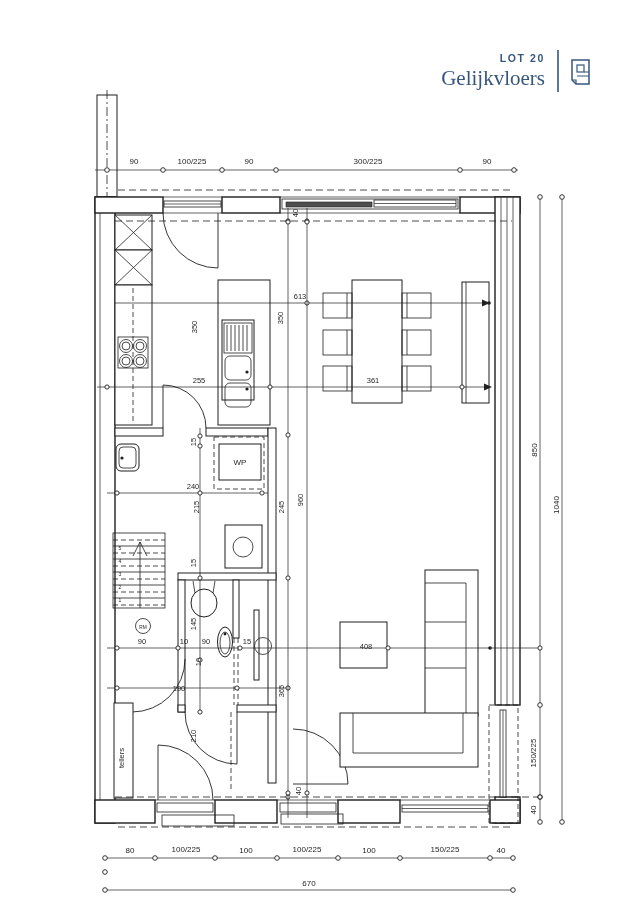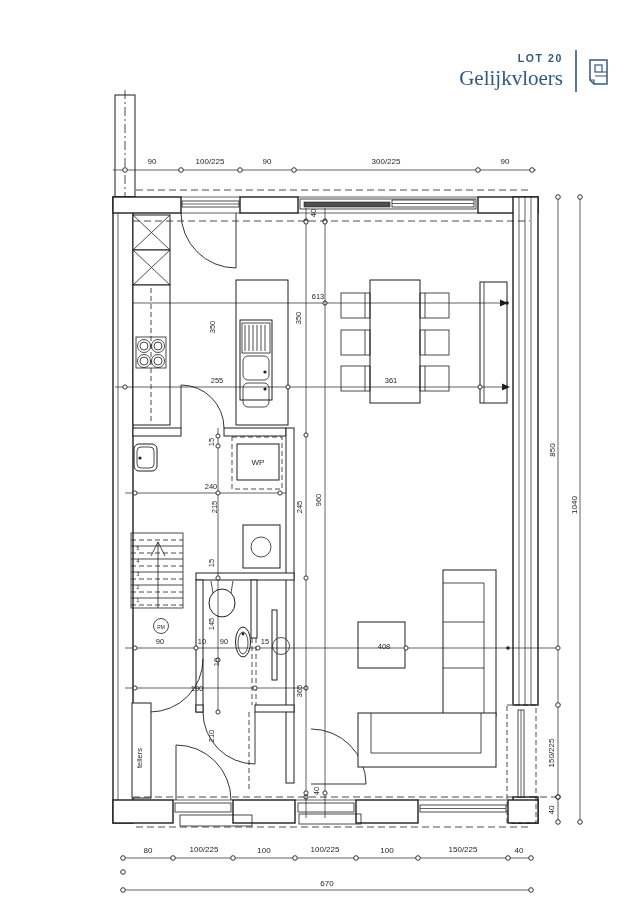--- a/index.html
+++ b/index.html
@@ -1,17 +1,17 @@
 <!DOCTYPE html>
 <html><head>
 <meta charset="utf-8">
 <style>
   html,body{margin:0;padding:0;background:#ffffff;}
   .page{position:relative;width:601px;height:906px;background:#fff;overflow:hidden;
-        font-family:"Liberation Sans",sans-serif;margin-left:18px;}
+        font-family:"Liberation Sans",sans-serif;}
   svg{display:block;}
   svg text{font-family:"Liberation Sans",sans-serif;fill:#1f1f1f;}
   .dim{font-size:8px;}
   .dims{font-size:7.5px;}
   .room{font-size:8px;}
   .tiny{font-size:5px;}
   .rm{font-size:4.8px;}
   .hdr-lot{font-size:10.5px;letter-spacing:1.6px;font-weight:bold;fill:#35577e;}
   .hdr-floor{font-size:21px;font-family:"Liberation Serif",serif;fill:#35577e;}
   .w{fill:#ffffff;stroke:#1f1f1f;stroke-width:1.4;}

